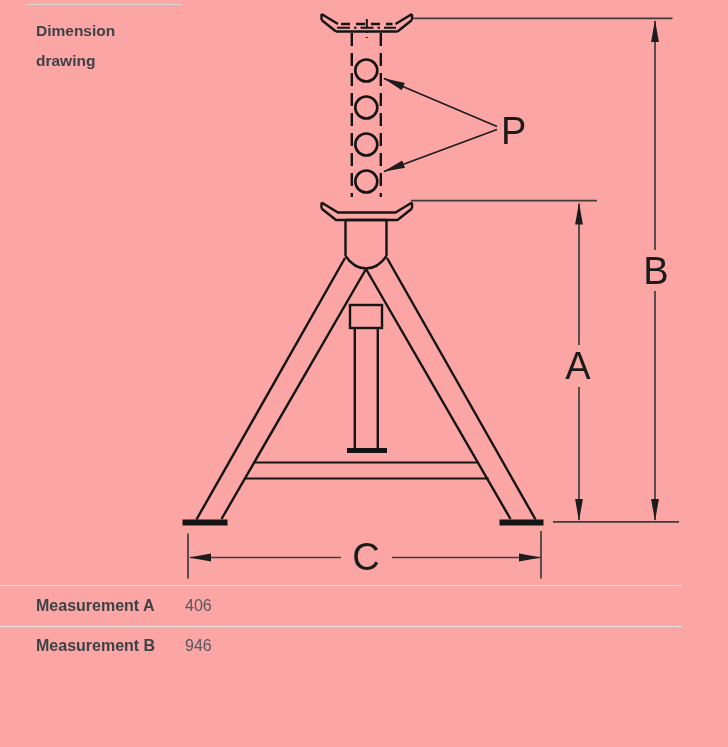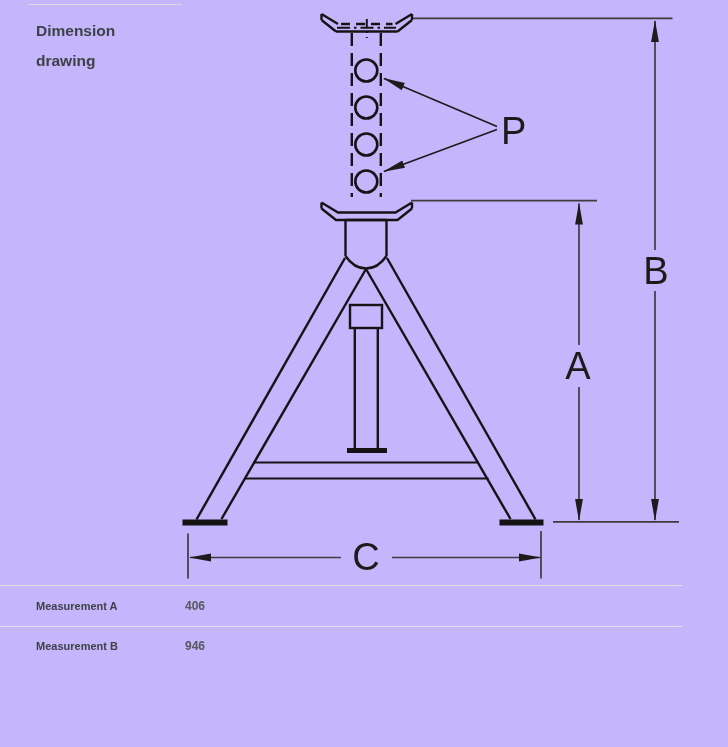--- a/index.html
+++ b/index.html
@@ -1,27 +1,27 @@
 <!DOCTYPE html>
 <html><head>
 <meta charset="utf-8">
 <style>
   html,body{margin:0;padding:0;background:#fff;}
-  #page{position:relative;width:728px;height:747px;background:#c4b5fd;overflow:hidden;
+  #page{position:relative;width:728px;height:747px;background:#fca5a5;overflow:hidden;
         font-family:"Liberation Sans", sans-serif;}
   .top-rule{position:absolute;left:28px;top:4px;width:154px;height:1px;background:#d9d9d9;}
   .section-label{position:absolute;left:36px;top:16px;width:100px;
         font-size:15.5px;font-weight:bold;line-height:30px;color:#3d4247;}
   #drawing{position:absolute;left:0;top:0;width:728px;height:585px;}
   .dim-letter{font-family:"Liberation Sans", sans-serif;font-size:38px;fill:#1b1b1b;}
   .spec-table{position:absolute;left:0;top:585px;width:728px;}
   .spec-row{box-sizing:border-box;width:682px;height:40.5px;display:flex;align-items:center;
         border-top:1px solid #e2e2e2;}
-  .spec-row .lbl{margin-left:36px;width:149px;font-size:11px;font-weight:bold;color:#3d4247;}
-  .spec-row .val{font-size:12px;color:#55585c;font-weight:bold;}
+  .spec-row .lbl{margin-left:36px;width:149px;font-size:16px;font-weight:bold;color:#3d4247;}
+  .spec-row .val{font-size:16px;color:#55585c;}
 </style>
 </head>
 <body>
 
 <div id="page">
 
   <div class="top-rule"></div>
 
   <div class="section-label">Dimension drawing</div>
 

